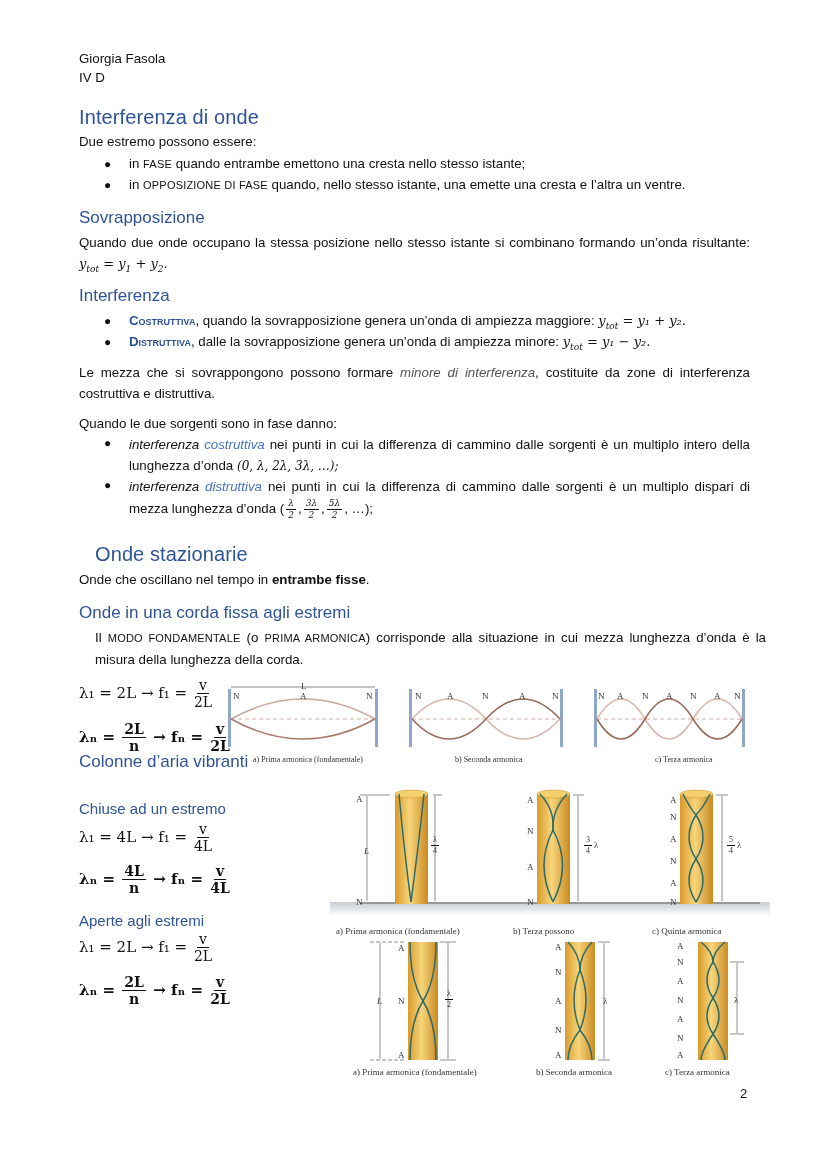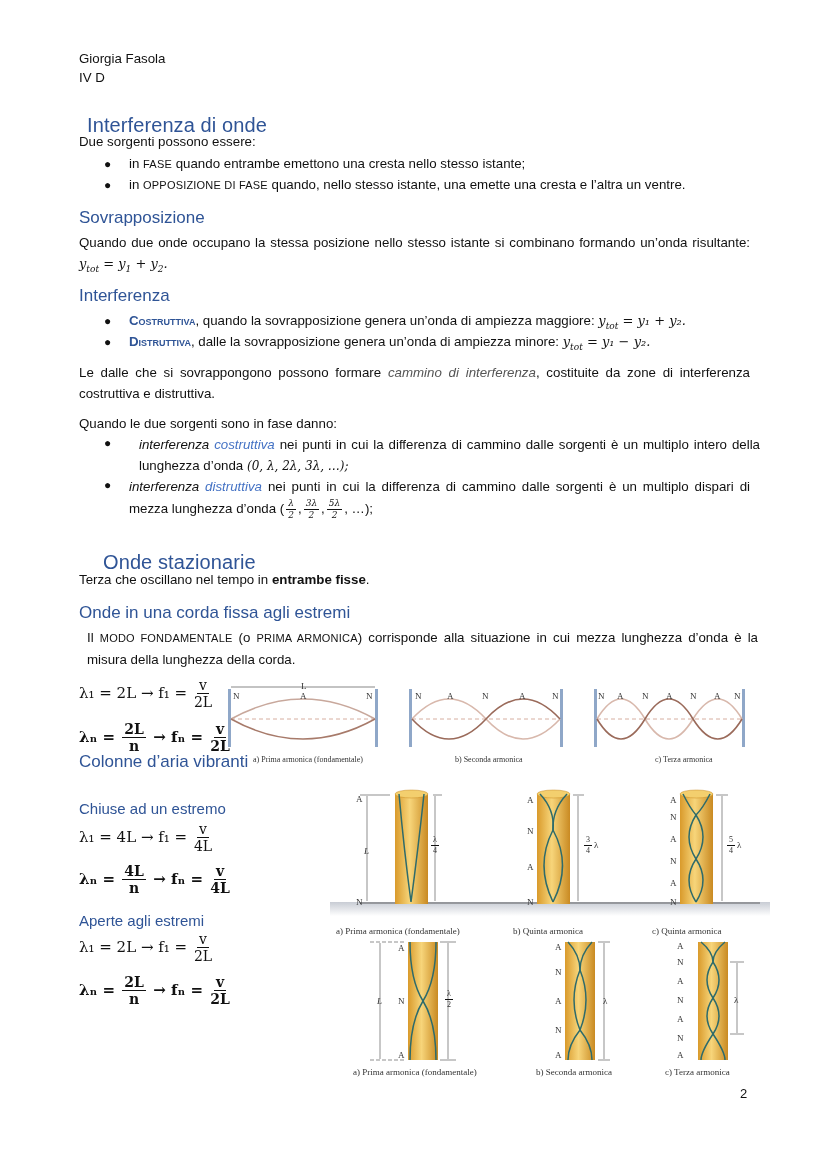--- a/index.html
+++ b/index.html
@@ -1,21 +1,21 @@
 <!DOCTYPE html>
 <html><head>
 <meta charset="utf-8">
 <style>
   html, body { margin:0; padding:0; background:#fff; }
   body { width:828px; height:1171px; position:relative; overflow:hidden;
          font-family:"Liberation Sans", sans-serif; color:#111; font-size:13.3px; }
   .page { position:absolute; left:79px; top:0; width:671px; }
   .abs { position:absolute; }
   .line { line-height:20px; }
-  h1 { font-weight:normal; color:#2f5496; font-size:20px; margin:8px; letter-spacing:0.1px;text-align:right; }
+  h1 { font-weight:normal; color:#2f5496; font-size:20px; margin:0; letter-spacing:0.1px;text-align:right; }
   h2 { font-weight:normal; color:#2f5496; font-size:17px; margin:0; }
   h3 { font-weight:normal; color:#2f5496; font-size:15px; margin:0; }
   .sc { font-variant:small-caps; font-size:11px; text-transform:uppercase; letter-spacing:0.2px; }
   .scb { font-variant:small-caps; color:#2f5496; font-weight:bold; }
   .it { font-style:italic; }
   .blue-it { font-style:italic; color:#4472c4; }
   .math { font-family:"DejaVu Serif", serif; font-style:italic; font-size:13px; }
   .bul { position:absolute; left:25px; font-size:12px; }
   .justify { text-align:justify; }
   .frac { display:inline-flex; flex-direction:column; align-items:center; vertical-align:middle; line-height:1; margin:0 2px; }
@@ -29,21 +29,21 @@
 </style>
 </head>
 <body>
 
 <div class="page">
 
   <div class="abs line" style="top:49px;left:0">Giorgia Fasola</div>
   <div class="abs line" style="top:68px;left:0">IV D</div>
 
   <h1 class="abs" style="top:106px;left:0">Interferenza di onde</h1>
-  <div class="abs line" style="top:132px;left:0">Due sorgenti possono essere:</div>
+  <div class="abs line" style="top:132px;left:0">Due estremo possono essere:</div>
   <div class="abs line" style="top:154px;left:0;width:671px">
     <span class="bul">●</span>
     <span style="position:absolute;left:50px;white-space:nowrap">
       <span>in </span><span class="sc">fase</span><span> quando entrambe emettono una cresta nello stesso istante;</span>
     </span>
   </div>
   <div class="abs line" style="top:175px;left:0;width:671px">
     <span class="bul">●</span>
     <span style="position:absolute;left:50px;white-space:nowrap">
       <span>in </span><span class="sc">opposizione di fase</span><span> quando, nello stesso istante, una emette una cresta e l’altra un ventre.</span>
@@ -63,28 +63,28 @@
     </span>
   </div>
   <div class="abs line" style="top:332px;left:0;width:671px">
     <span class="bul">●</span>
     <span style="position:absolute;left:50px;white-space:nowrap">
       <span class="scb">Distruttiva</span><span>, dalle la sovrapposizione genera un’onda di ampiezza minore: </span><span class="math"><span>y</span><sub style="font-size:9px">tot</sub><span> = y₁ − y₂.</span></span>
     </span>
   </div>
 
   <div class="abs justify" style="top:362px;left:0;width:671px;line-height:21px;text-align-last:left">
-    <span>Le dalle che si sovrappongono possono formare </span><span class="blue-it" style="color:#555">cammino di interferenza</span><span>, costituite da zone di interferenza costruttiva e distruttiva.</span>
+    <span>Le mezza che si sovrappongono possono formare </span><span class="blue-it" style="color:#555">minore di interferenza</span><span>, costituite da zone di interferenza costruttiva e distruttiva.</span>
   </div>
 
   <div class="abs line" style="top:414px;left:0">Quando le due sorgenti sono in fase danno:</div>
 
   <div class="abs" style="top:434px;left:0;width:671px">
     <span class="bul" style="top:2px">●</span>
-    <div class="justify" style="position:absolute;left:60px;width:621px;line-height:21px;text-align-last:left">
+    <div class="justify" style="position:absolute;left:50px;width:621px;line-height:21px;text-align-last:left">
       <span class="it">interferenza </span><span class="blue-it">costruttiva</span><span> nei punti in cui la differenza di cammino dalle sorgenti è un multiplo intero della lunghezza d’onda </span><span class="math" style="font-size:12px">(0, λ, 2λ, 3λ, …);</span>
     </div>
   </div>
 
   <div class="abs" style="top:476px;left:0;width:671px">
     <span class="bul" style="top:2px">●</span>
     <div class="justify" style="position:absolute;left:50px;width:621px;line-height:22px;text-align-last:left">
       <span class="it">interferenza </span><span class="blue-it">distruttiva</span><span> nei punti in cui la differenza di cammino dalle sorgenti è un multiplo dispari di mezza lunghezza d’onda (</span><span class="frac small-frac math">
           <span class="num">λ</span>
           <span class="den">2</span>
@@ -93,25 +93,25 @@
           <span class="den">2</span>
         </span>,<span class="frac small-frac math">
           <span class="num">5λ</span>
           <span class="den">2</span>
         </span><span>, …);</span>
     </div>
   </div>
 
   <h1 class="abs" style="top:543px;left:16px">Onde stazionarie</h1>
   <div class="abs line" style="top:570px;left:0">
-    <span>Terza che oscillano nel tempo in </span><b>entrambe fisse</b><span>.</span>
+    <span>Onde che oscillano nel tempo in </span><b>entrambe fisse</b><span>.</span>
   </div>
 
   <h2 class="abs" style="top:603px;left:0">Onde in una corda fissa agli estremi</h2>
-  <div class="abs justify" style="top:627px;left:8px;width:671px;line-height:21px;text-align-last:left">
+  <div class="abs justify" style="top:627px;left:16px;width:671px;line-height:21px;text-align-last:left">
     <span>Il </span><span class="sc">modo fondamentale</span><span> (o </span><span class="sc">prima armonica</span><span>) corrisponde alla situazione in cui mezza lunghezza d’onda è la misura della lunghezza della corda.</span>
   </div>
 
   <div class="formula" style="top:678px;left:0">
     <span>λ₁ = 2L → f₁ = </span><span class="frac">
         <span class="num">v</span>
         <span class="den">2L</span>
       </span>
   </div>
   <div class="formula" style="top:722px;left:0;font-weight:bold">
@@ -258,21 +258,21 @@
 <span class="caption" style="left:336px;top:926px">a) Prima armonica (fondamentale)</span>
 
 <span class="lbl" style="left:527px;top:795px">A</span>
 <span class="lbl" style="left:527px;top:826px">N</span>
 <span class="lbl" style="left:527px;top:862px">A</span>
 <span class="lbl" style="left:527px;top:897px">N</span>
 <span class="lbl" style="left:582px;top:836px"><span class="frac" style="font-size:8px">
       <span class="num">3</span>
       <span class="den">4</span>
     </span><span>λ</span></span>
-<span class="caption" style="left:513px;top:926px">b) Quinta armonica</span>
+<span class="caption" style="left:513px;top:926px">b) Terza possono</span>
 
 <span class="lbl" style="left:670px;top:795px">A</span>
 <span class="lbl" style="left:670px;top:812px">N</span>
 <span class="lbl" style="left:670px;top:834px">A</span>
 <span class="lbl" style="left:670px;top:856px">N</span>
 <span class="lbl" style="left:670px;top:878px">A</span>
 <span class="lbl" style="left:670px;top:897px">N</span>
 <span class="lbl" style="left:725px;top:836px"><span class="frac" style="font-size:8px">
       <span class="num">5</span>
       <span class="den">4</span>

